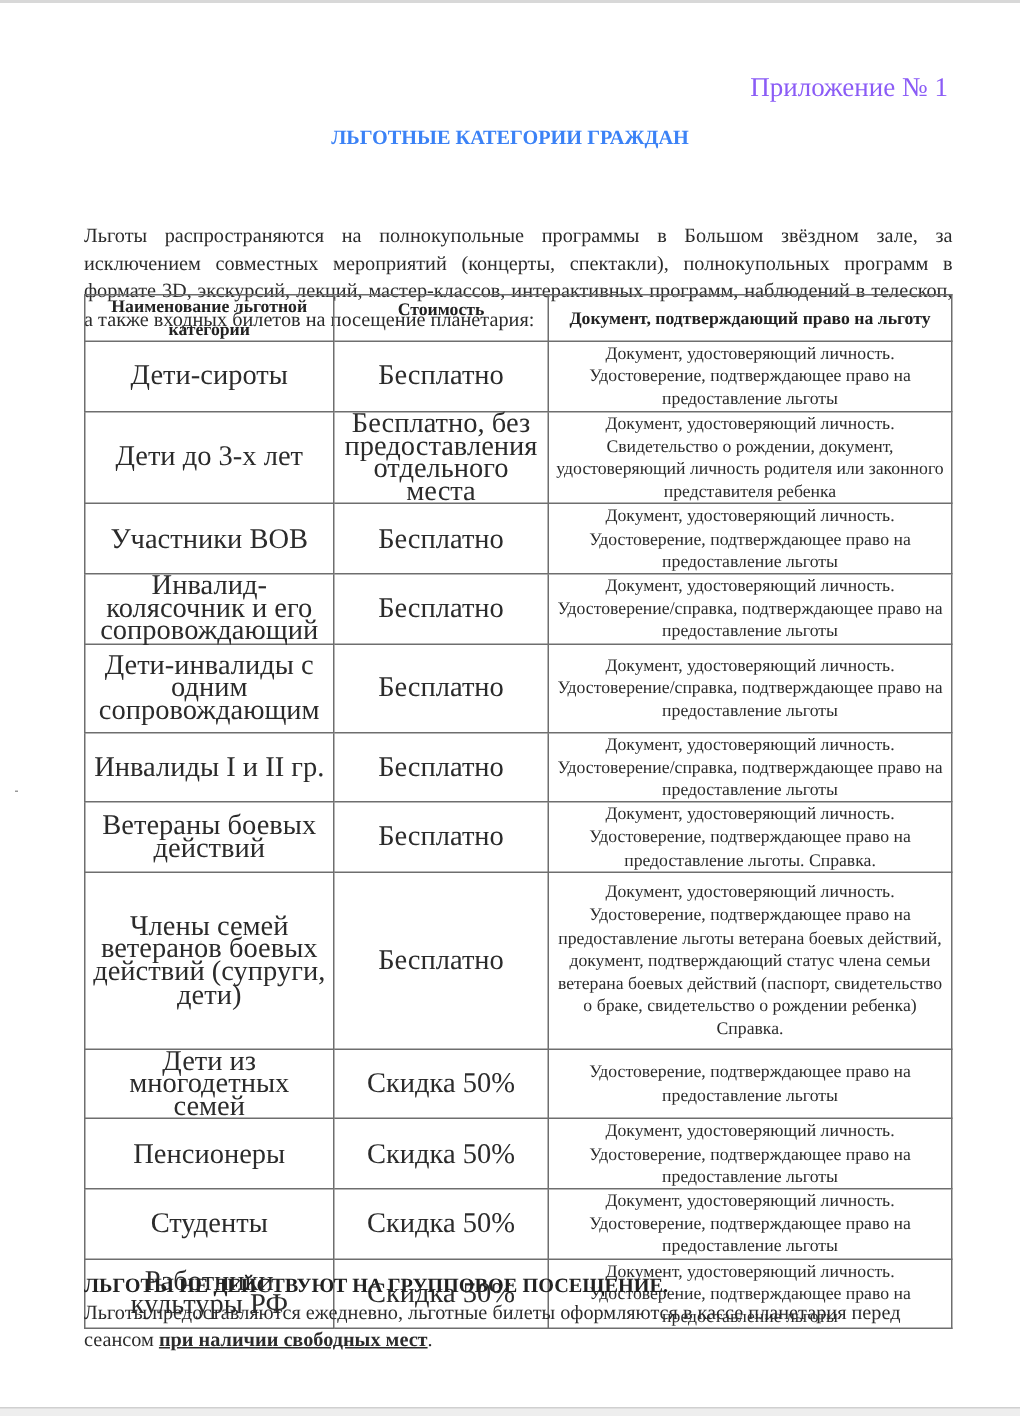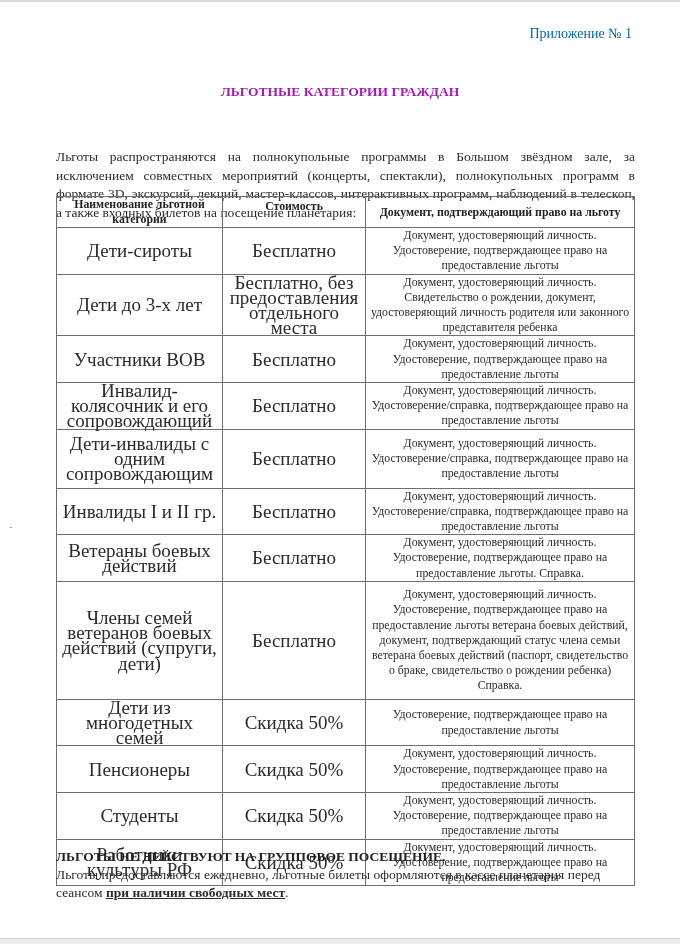--- a/index.html
+++ b/index.html
@@ -5,22 +5,22 @@
   html, body { margin: 0; padding: 0; }
   body {
     width: 680px; height: 944px; position: relative; overflow: hidden;
     background: #ffffff;
     font-family: "Liberation Serif", serif;
     color: #2a2a2a;
   }
   .top-band { position: absolute; left: 0; top: 0; width: 680px; height: 2px; background: #d8d8d8; }
   .bottom-band { position: absolute; left: 0; top: 938px; width: 680px; height: 6px; background: #eeeeee; border-top: 1px solid #d0d0d0; }
 
-  .appendix { position: absolute; right: 48px; top: 24px; text-align: right; font-size: 14px; line-height: 20px; color: #0369a1; }
-  .title { position: absolute; left: 0; width: 680px; top: 84px; text-align: center; font-weight: bold; font-size: 13.5px; color: #a21caf; }
+  .appendix { position: absolute; right: 48px; top: 48px; text-align: right; font-size: 18px; line-height: 20px; color: #8b5cf6; }
+  .title { position: absolute; left: 0; width: 680px; top: 84px; text-align: center; font-weight: bold; font-size: 13.5px; color: #3b82f6; }
   .intro { position: absolute; left: 56px; width: 579px; top: 111px; font-size: 13.5px; line-height: 18.5px; text-align: justify; color: #2b2b2b; margin-top: 37px; }
 
   table.benefits {
     position: absolute; left: 56px; top: 196px; width: 578px;
     border-collapse: collapse; table-layout: fixed;
     font-size: 12.5px; color: #2b2b2b;
   }
   table.benefits th, table.benefits td {
     border: 1px solid #6e6e6e; text-align: center; vertical-align: middle;
     padding: 0 4px; line-height: 15.2px;

